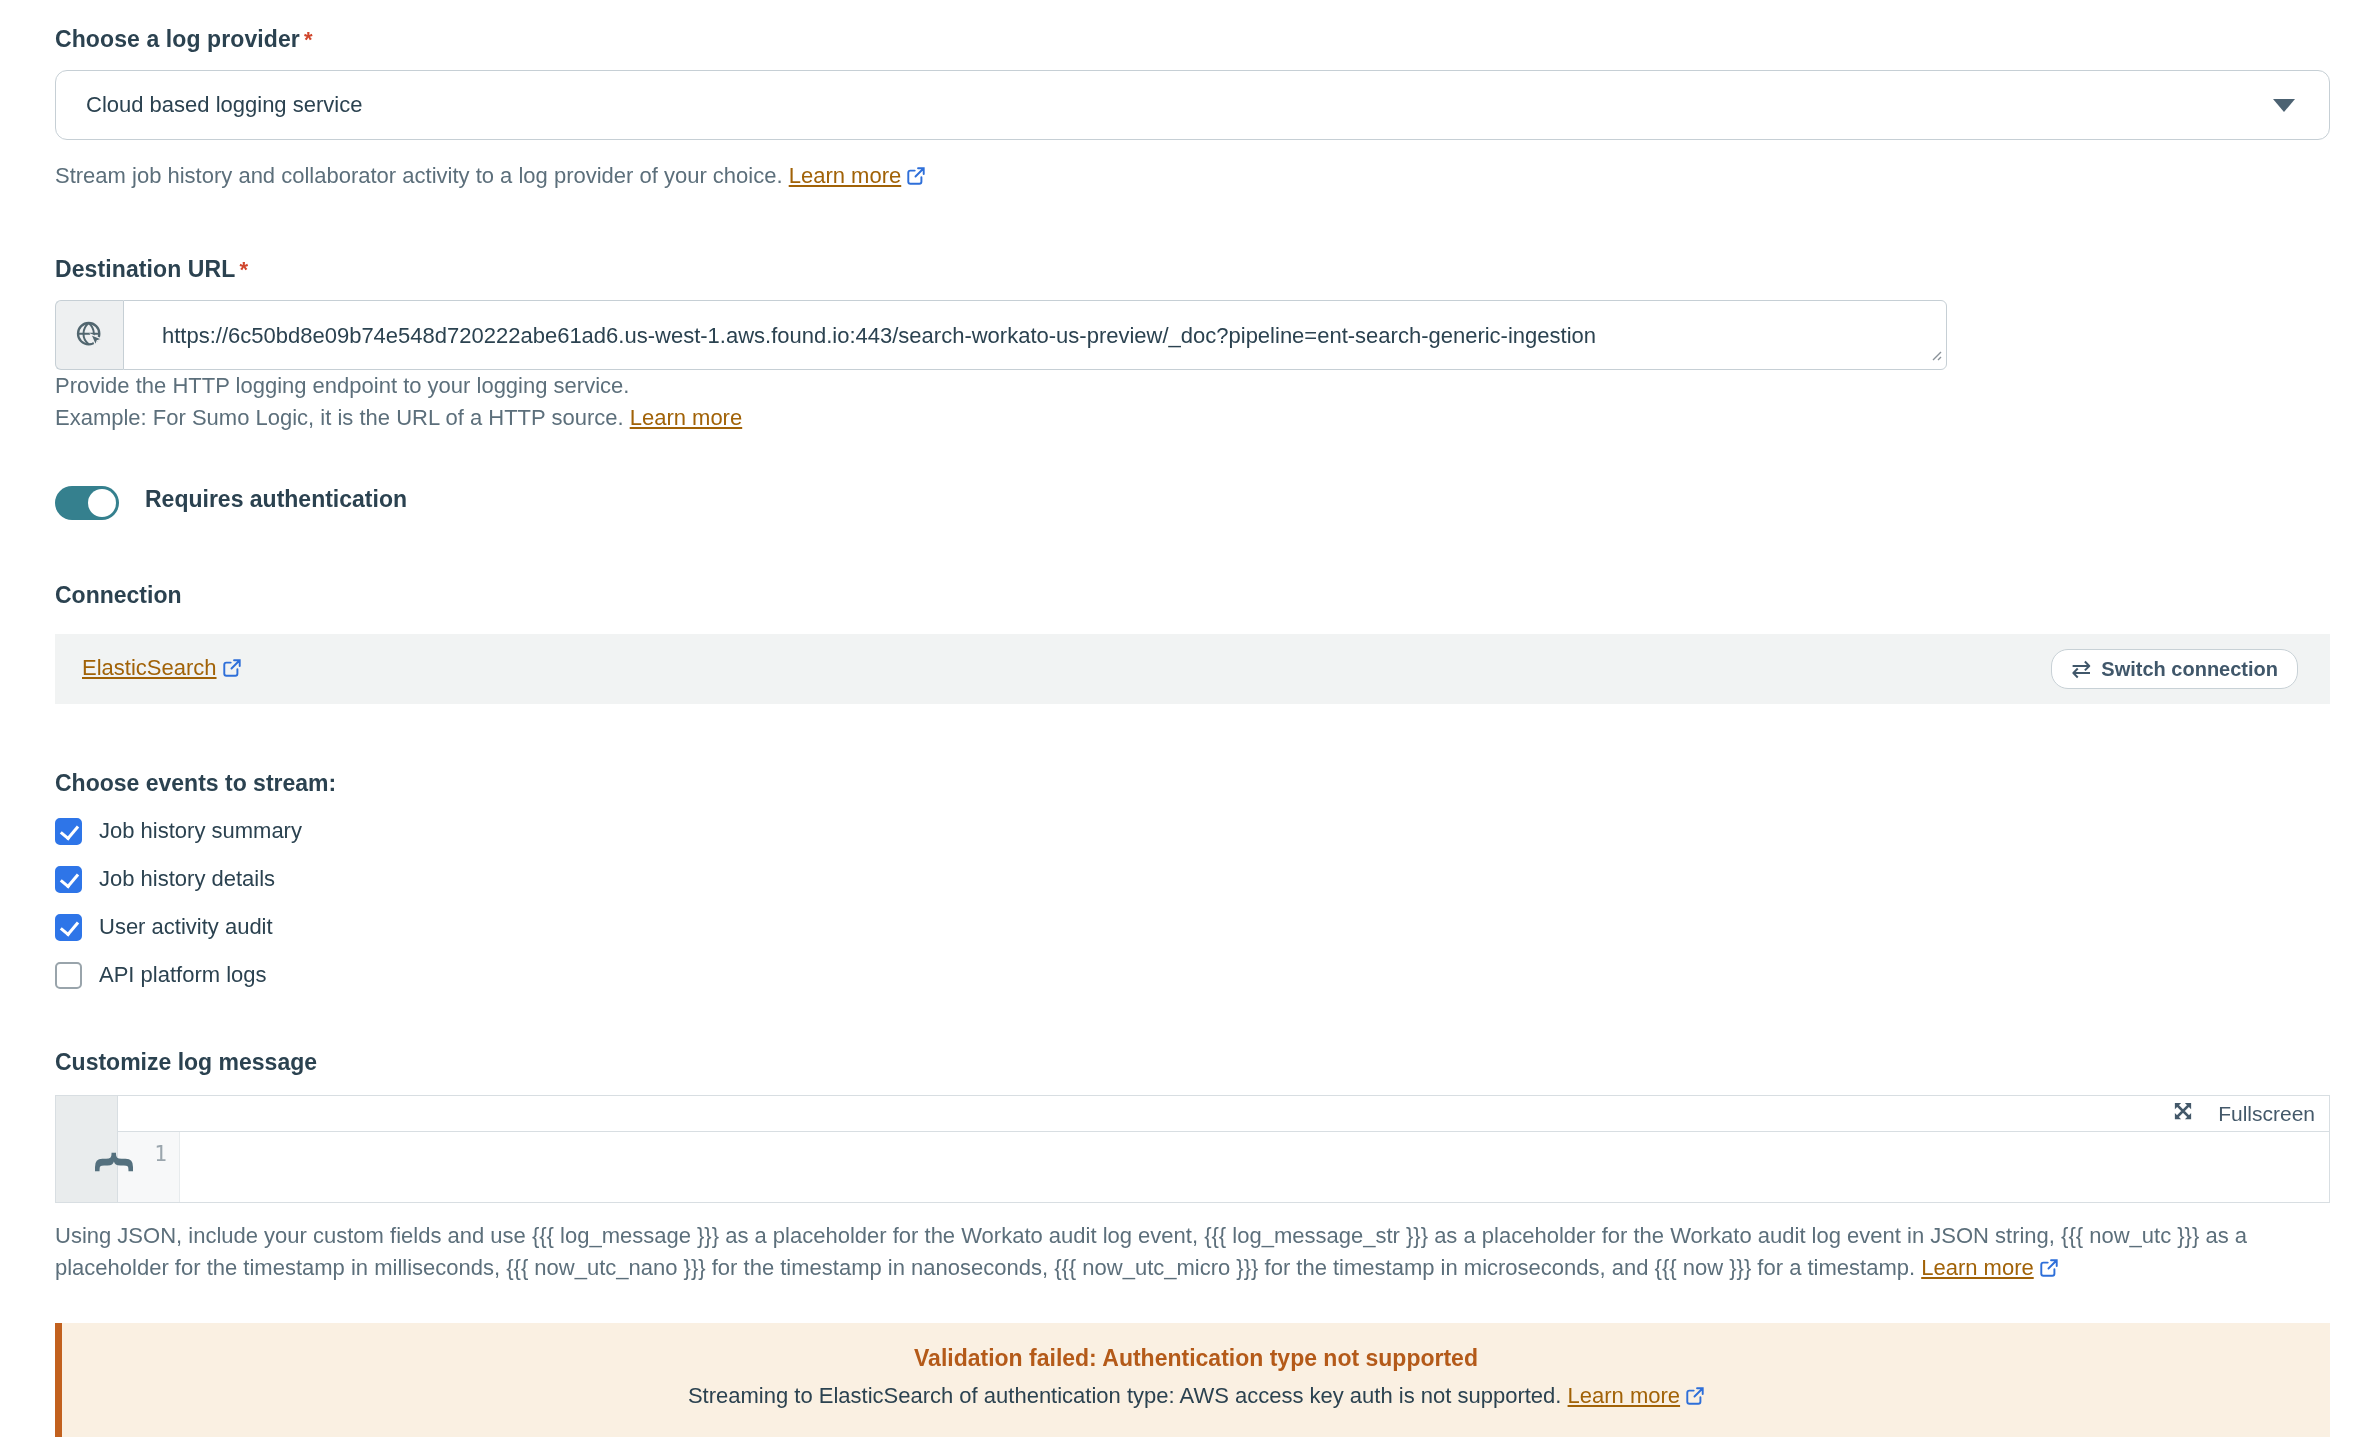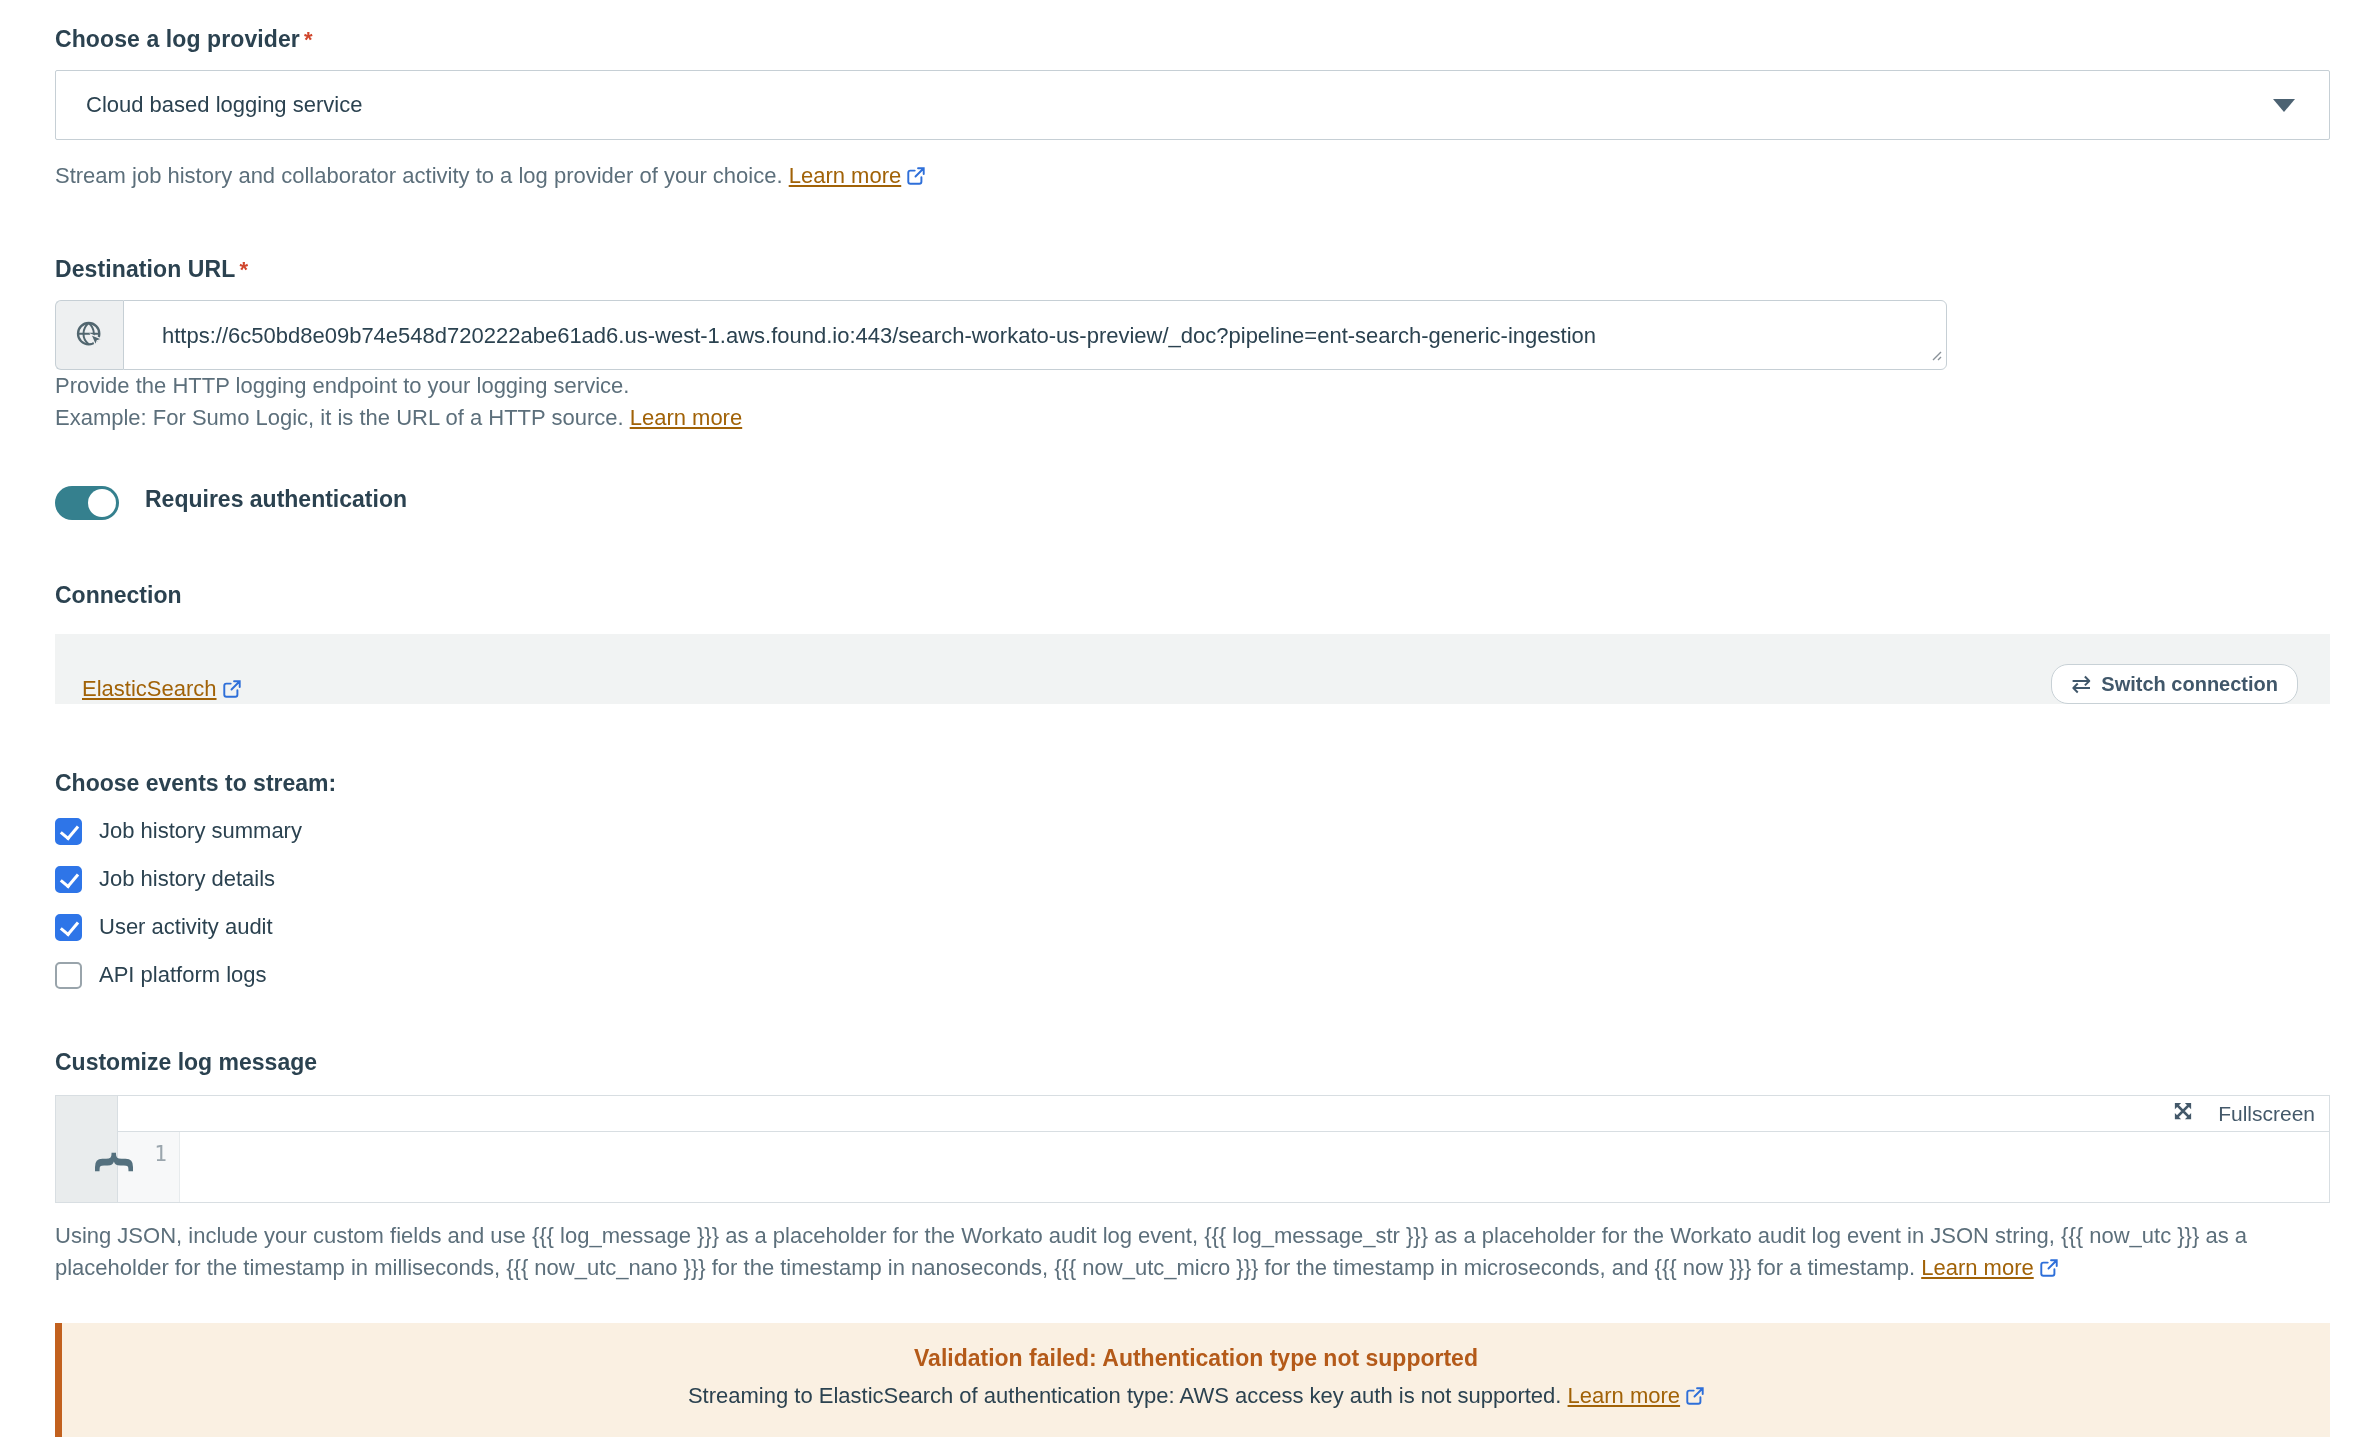--- a/index.html
+++ b/index.html
@@ -15,21 +15,21 @@
   .req { color: #d0452c; font-weight: bold; margin-left: 4px; font-size: 22px; }
 
   a.link { color: #a16207; text-decoration: underline; cursor: pointer; }
   .ext-icon { display: inline-block; vertical-align: -2px; margin-left: 6px; color: #2e6fd9; }
 
   .help-text { font-size: 22px; color: #5c6f7b; line-height: 32px; }
 
   
   .select-box {
     margin-top: 17px; width: 2275px; height: 70px;
-    border: 1px solid #c6cfd5; border-radius: 2px; background: #fff;
+    border: 1px solid #c6cfd5; border-radius: 12px; background: #fff;
     display: flex; align-items: center; justify-content: space-between;
     padding: 0 34px 0 30px; cursor: pointer;
   }
   .select-value { font-size: 22px; color: #2b4250; }
   .caret-down {
     width: 0; height: 0; border-left: 11px solid transparent;
     border-right: 11px solid transparent; border-top: 13px solid #4c6272;
   }
 
   
@@ -57,21 +57,21 @@
     position: absolute; top: 3px; right: 3px; width: 28px; height: 28px;
     background: #fff; border-radius: 50%;
   }
   .toggle-label { margin-left: 26px; font-size: 23px; font-weight: bold; color: #2b4250; }
 
   .section-heading { font-size: 23px; font-weight: bold; color: #2b4250; }
 
   
   .connection-panel {
     margin-top: 25px; width: 2275px; height: 70px; background: #f1f3f3;
-    display: flex; align-items: flex-end; justify-content: space-between;
+    display: flex; align-items: center; justify-content: space-between;
     padding: 0 32px 0 27px;
   }
   .connection-link { font-size: 22px; }
   .switch-btn {
     background: #ffffff; border: 1px solid #c8d1d6; border-radius: 17px;
     height: 40px; padding: 0 19px; display: flex; align-items: center; gap: 10px;
     font-size: 20px; font-weight: bold; color: #40576a; cursor: pointer;
     font-family: "Liberation Sans", sans-serif;
   }
   .switch-glyph { font-size: 24px; line-height: 1; font-weight: normal; }

